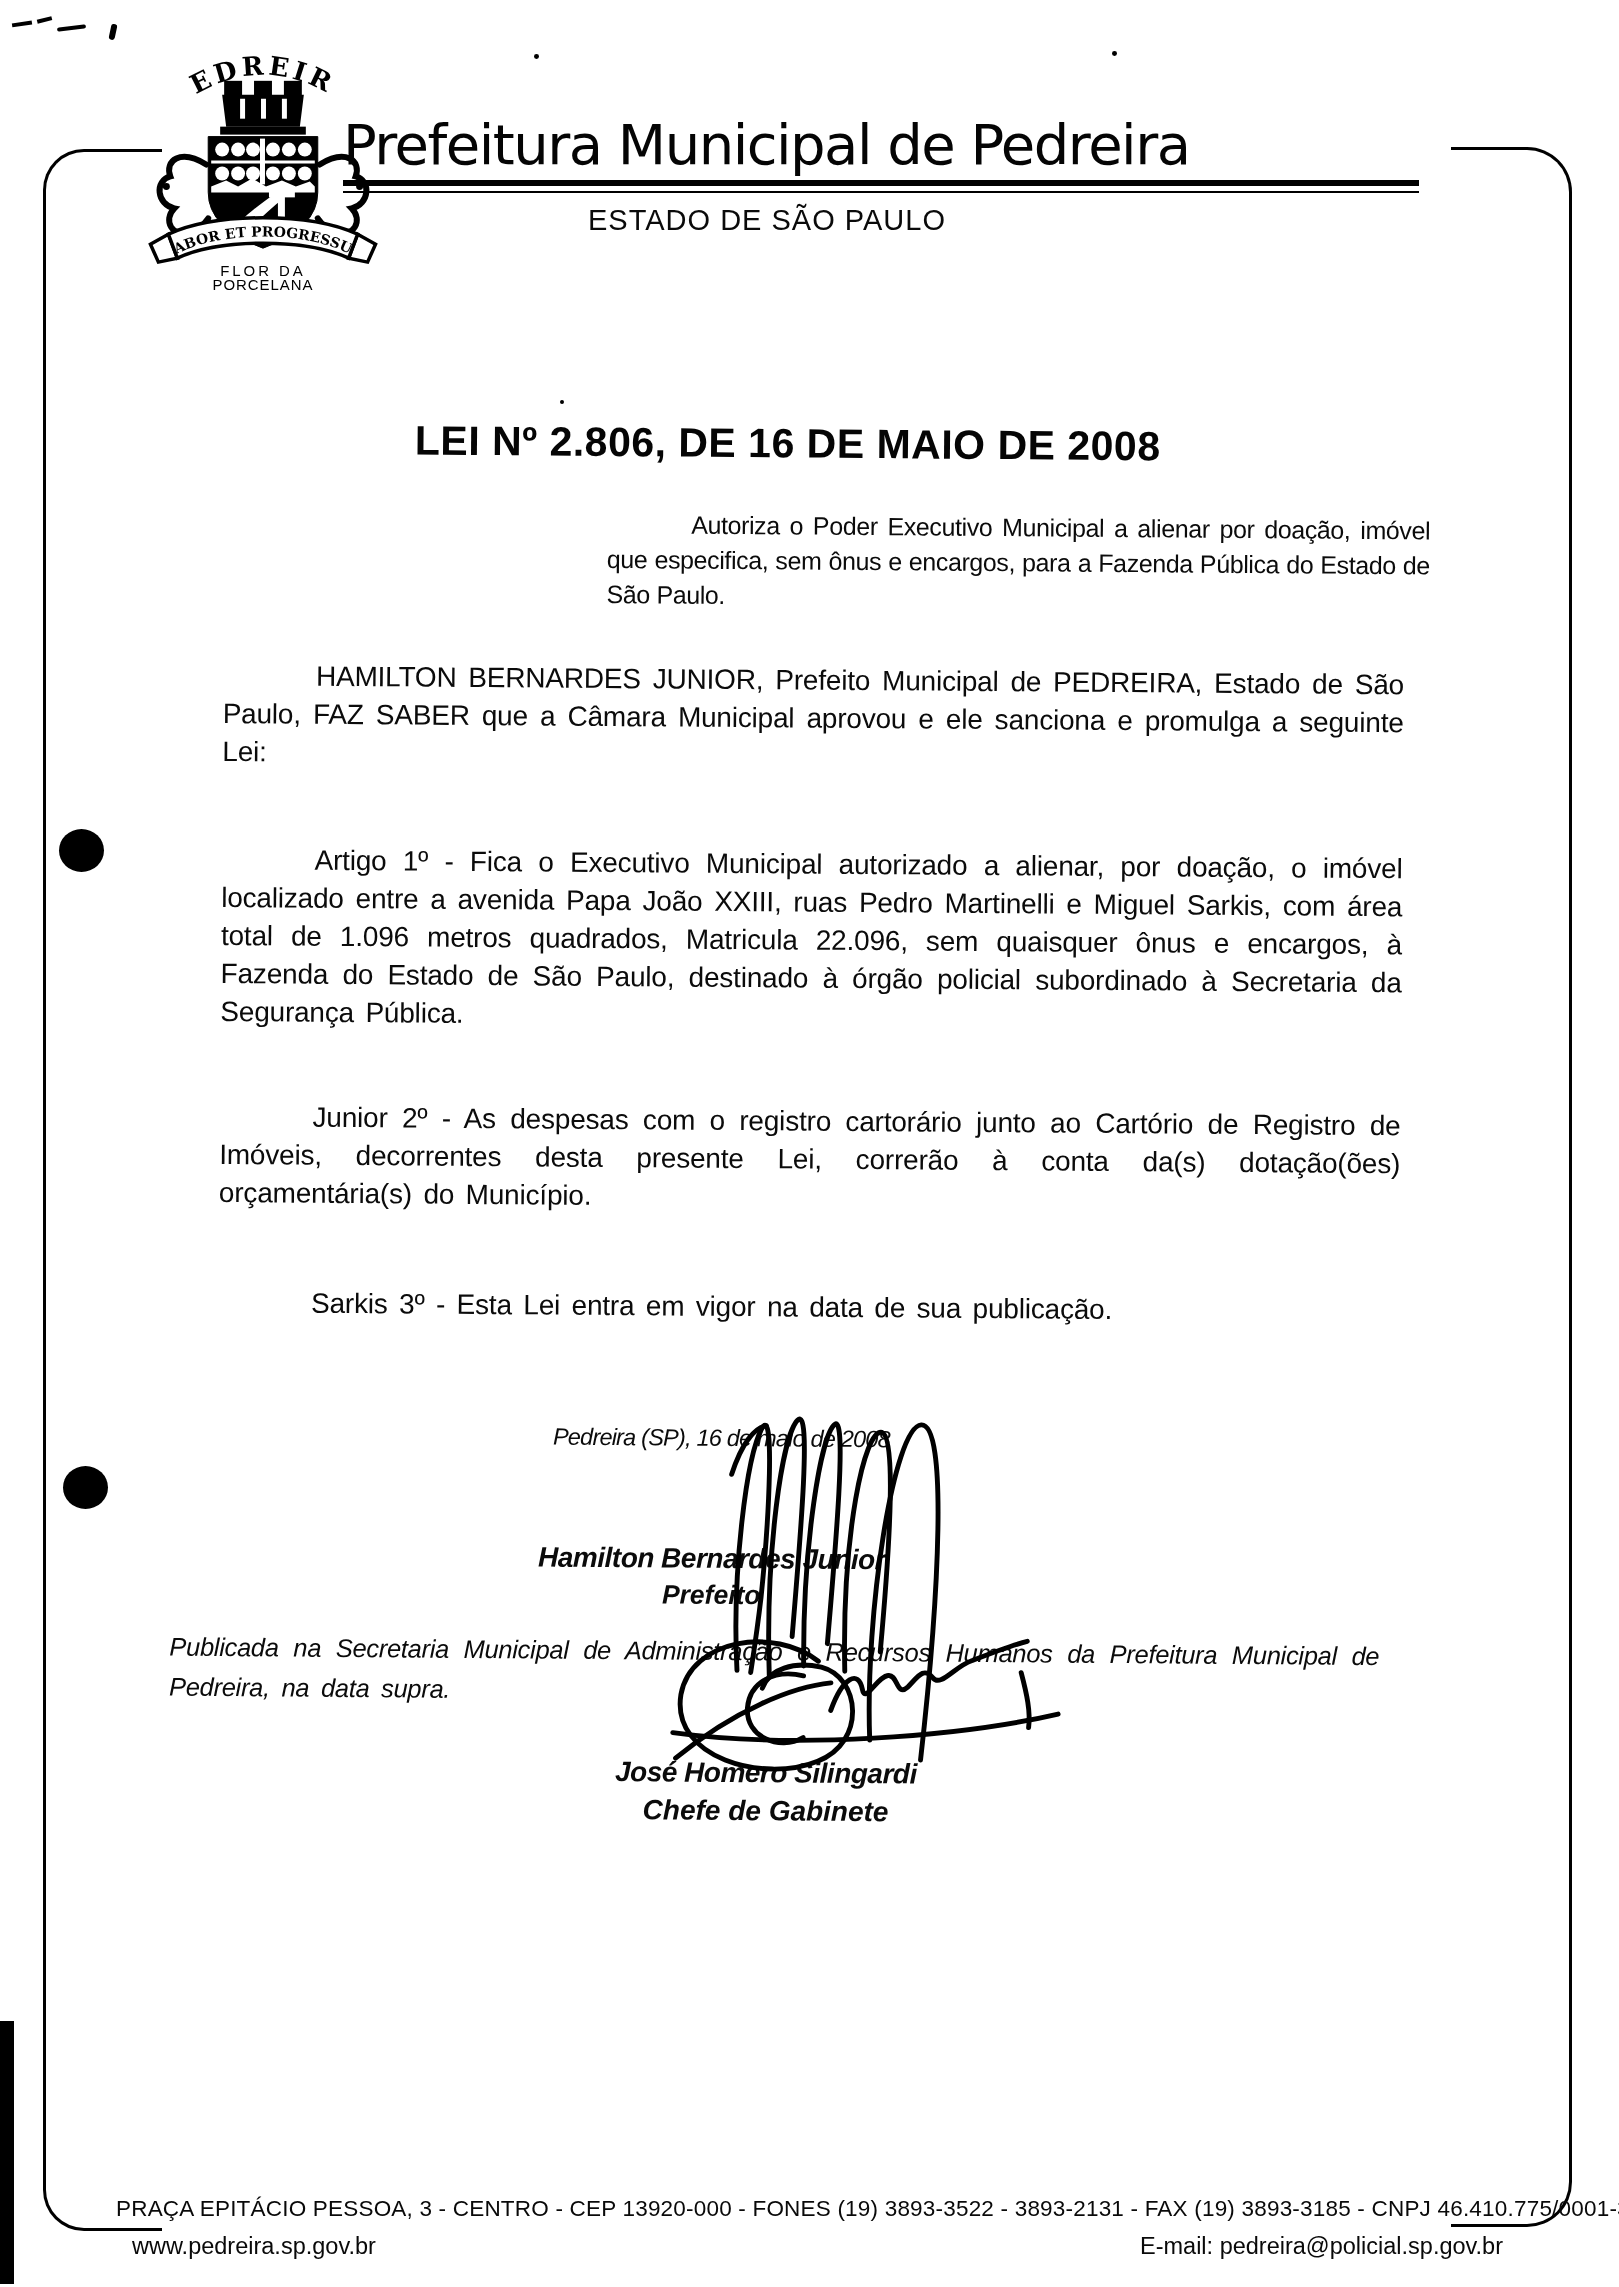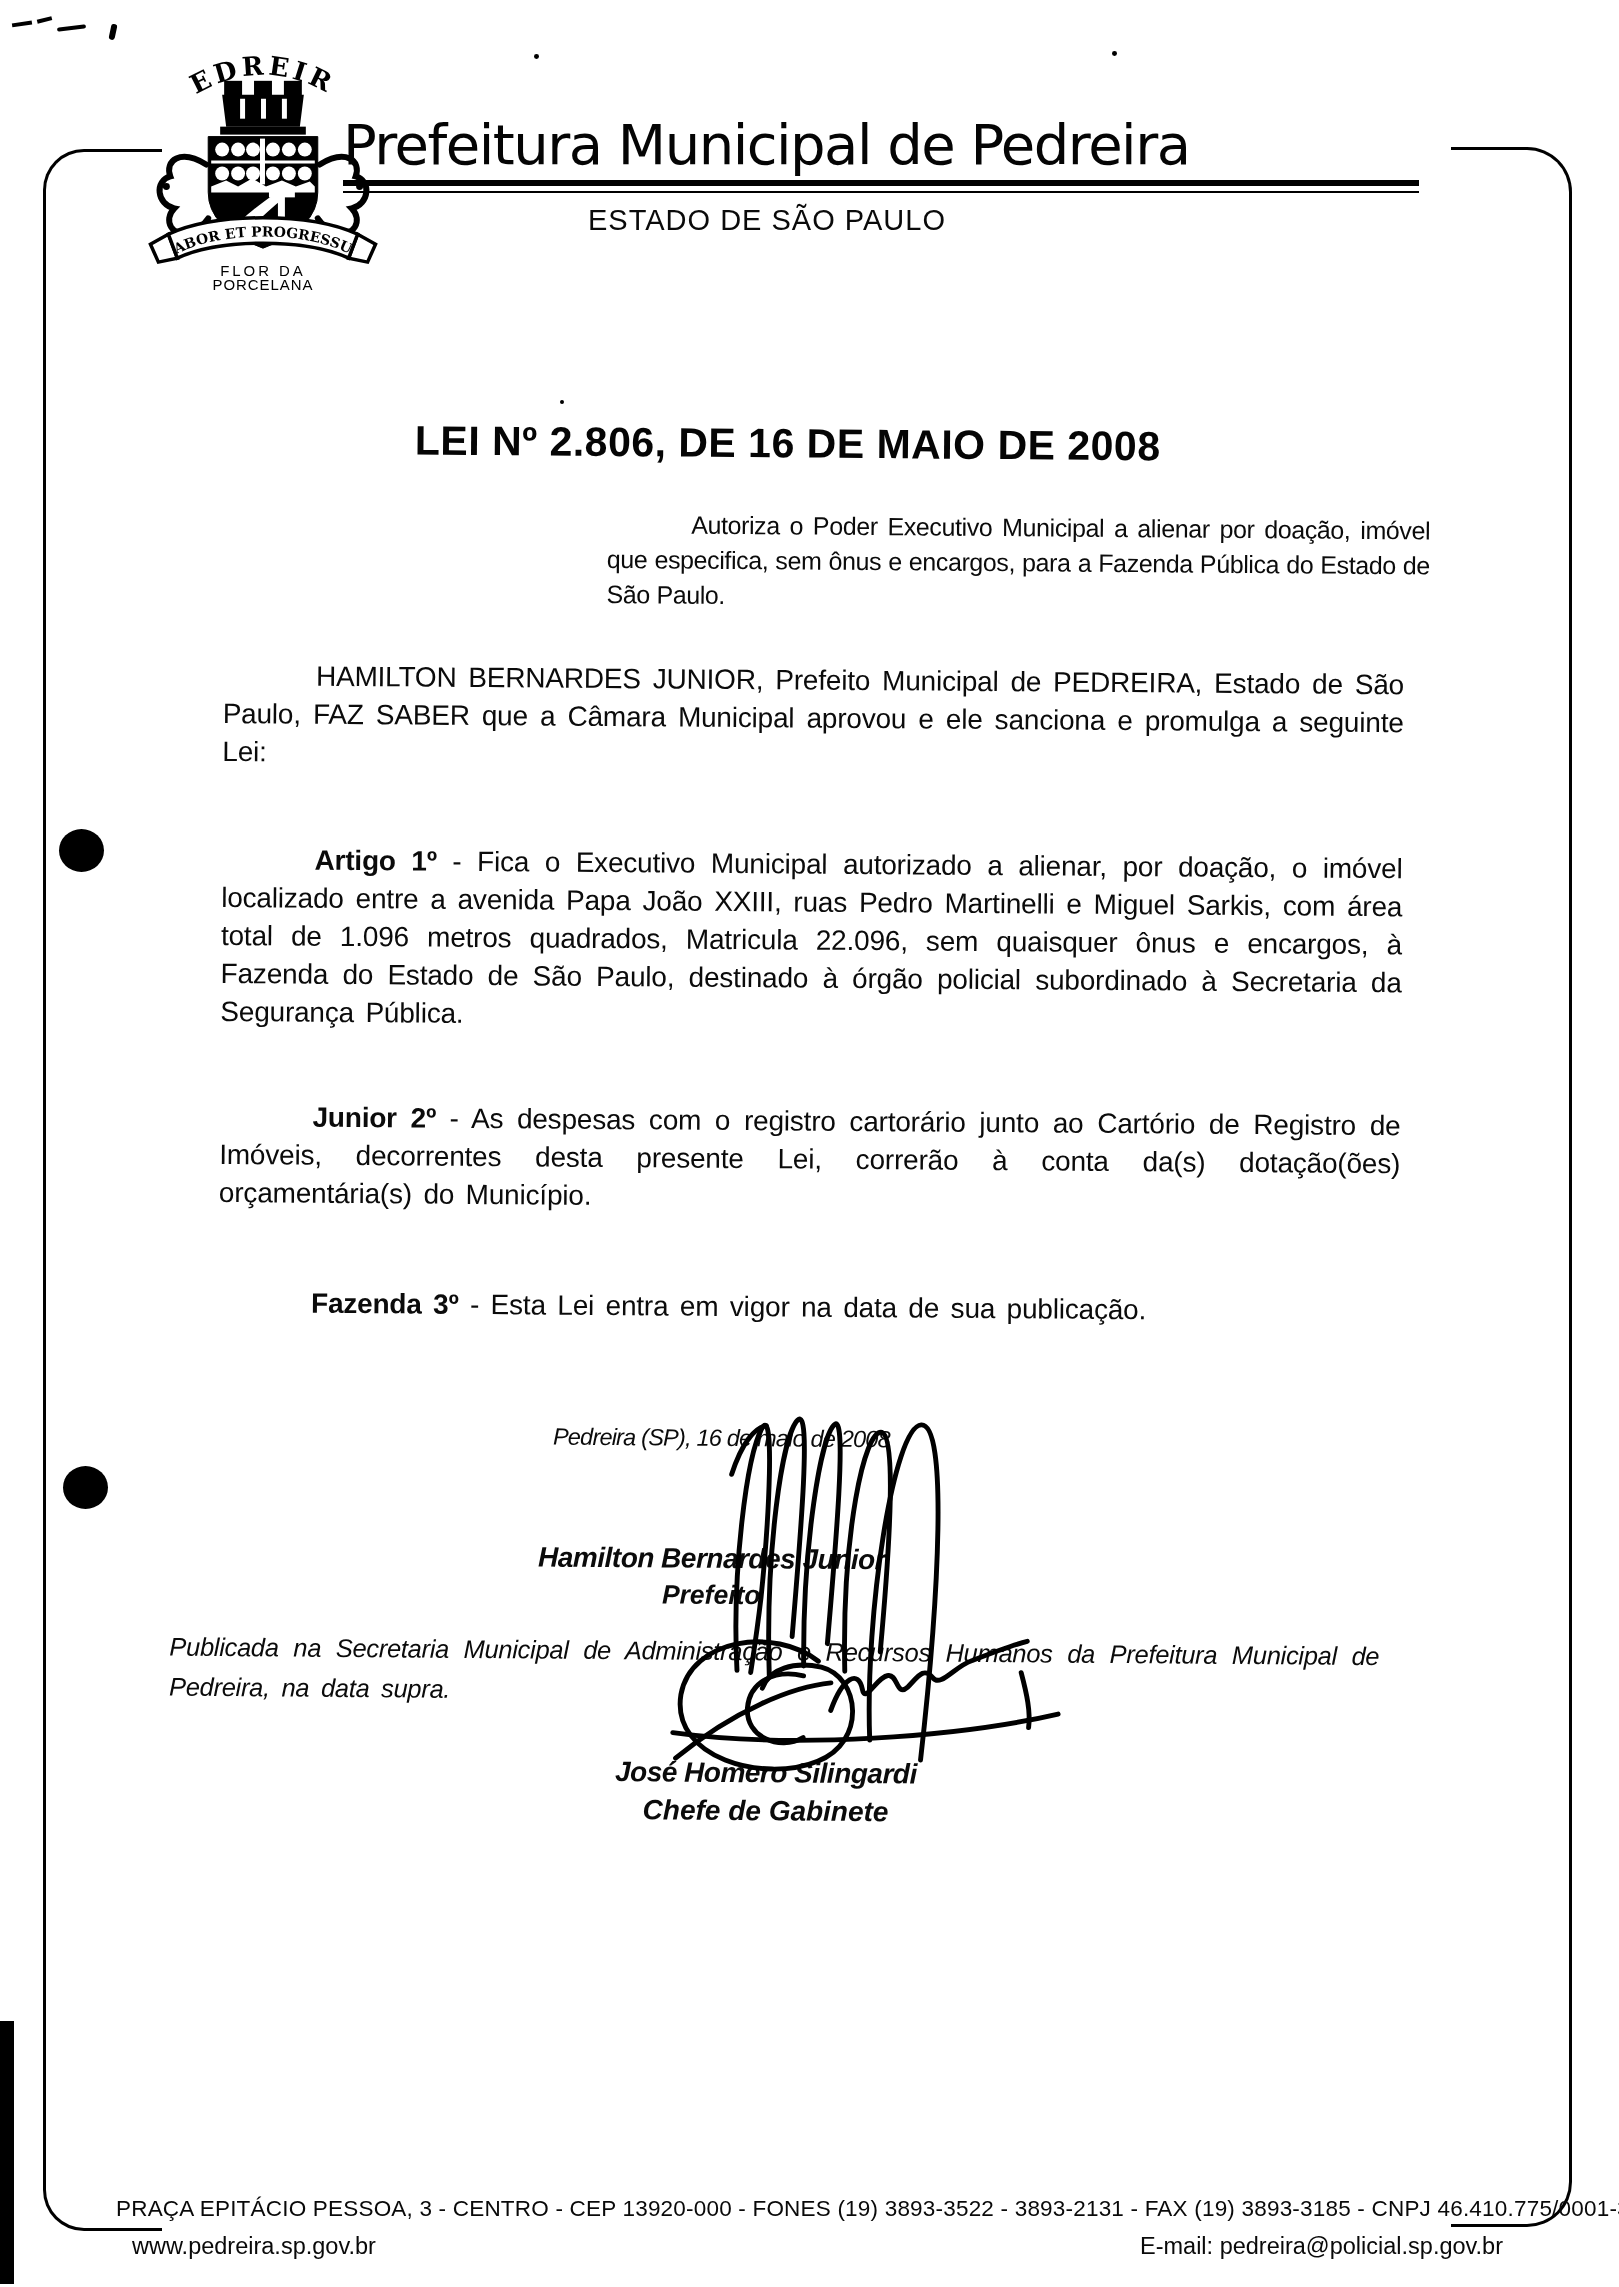--- a/index.html
+++ b/index.html
@@ -42,21 +42,21 @@
   .law-title{position:absolute;left:415px;top:416px;margin:0;white-space:nowrap;
     font-size:41px;font-weight:bold;letter-spacing:0.5px;color:#050505;}
   .summary{position:absolute;left:608px;top:504px;width:823px;margin:0;
     font-size:25px;line-height:35px;letter-spacing:-0.4px;text-align:justify;text-indent:84px;}
   .para{position:absolute;left:225px;width:1181px;margin:0;
     font-size:28px;line-height:38px;letter-spacing:-0.2px;word-spacing:3.9px;text-align:justify;text-indent:93px;}
   .preamble{top:657px;}
   .article-1{top:841px;}
   .article-2{top:1098px;}
   .article-3{top:1284px;}
-  .para b{font-weight:bold;}
+  .para b{font-weight:normal;}
   .dateline{position:absolute;left:561px;top:1421px;margin:0;white-space:nowrap;
     font-style:italic;font-size:23.5px;letter-spacing:-0.8px;}
   .sig{position:absolute;text-align:center;font-style:italic;font-weight:bold;}
   .sig-1{left:446px;top:1539px;width:549px;}
   .sig-2{left:502px;top:1753px;width:549px;}
   .sig .sig-name{font-size:28px;letter-spacing:-0.5px;}
   .sig-1 .sig-role{font-size:26.5px;margin-top:4.9px;}
   .sig-2 .sig-role{font-size:28px;margin-top:5.9px;}
   .pubnote{position:absolute;left:179px;top:1627px;width:1210px;margin:0;
     font-style:italic;font-size:25.5px;line-height:40px;letter-spacing:-0.3px;word-spacing:4.9px;text-align:justify;}
@@ -150,21 +150,21 @@
   <div class="title-underline"></div>
   <div class="state-label">ESTADO DE SÃO PAULO</div>
 
   <main class="doc">
     <h2 class="law-title">LEI Nº 2.806, DE 16 DE MAIO DE 2008</h2>
     <p class="summary">Autoriza o Poder Executivo Municipal a alienar por doação, imóvel que especifica, sem ônus e encargos, para a Fazenda Pública do Estado de São Paulo.</p>
     <p class="para preamble">HAMILTON BERNARDES JUNIOR, Prefeito Municipal de PEDREIRA, Estado de São Paulo, FAZ SABER que a Câmara Municipal aprovou e ele sanciona e promulga a seguinte Lei:</p>
 
     <p class="para article-1"><b>Artigo 1º</b><span> - Fica o Executivo Municipal autorizado a alienar, por doação, o imóvel localizado entre a avenida Papa João XXIII, ruas Pedro Martinelli e Miguel Sarkis, com área total de 1.096 metros quadrados, Matricula 22.096, sem quaisquer ônus e encargos, à Fazenda do Estado de São Paulo, destinado à órgão policial subordinado à Secretaria da Segurança Pública.</span></p>
     <p class="para article-2"><b>Junior 2º</b><span> - As despesas com o registro cartorário junto ao Cartório de Registro de Imóveis, decorrentes desta presente Lei, correrão à conta da(s) dotação(ões) orçamentária(s) do Município.</span></p>
-    <p class="para article-3"><b>Fazenda 3º</b><span> - Esta Lei entra em vigor na data de sua publicação.</span></p>
+    <p class="para article-3"><b>Sarkis 3º</b><span> - Esta Lei entra em vigor na data de sua publicação.</span></p>
 
     <p class="dateline">Pedreira (SP), 16 de maio de 2008</p>
 
     <div class="sig sig-1">
       <div class="sig-name">Hamilton Bernardes Junior</div>
       <div class="sig-role">Prefeito</div>
     </div>
 
     <p class="pubnote">Publicada na Secretaria Municipal de Administração e Recursos Humanos da Prefeitura Municipal de Pedreira, na data supra.</p>
 

